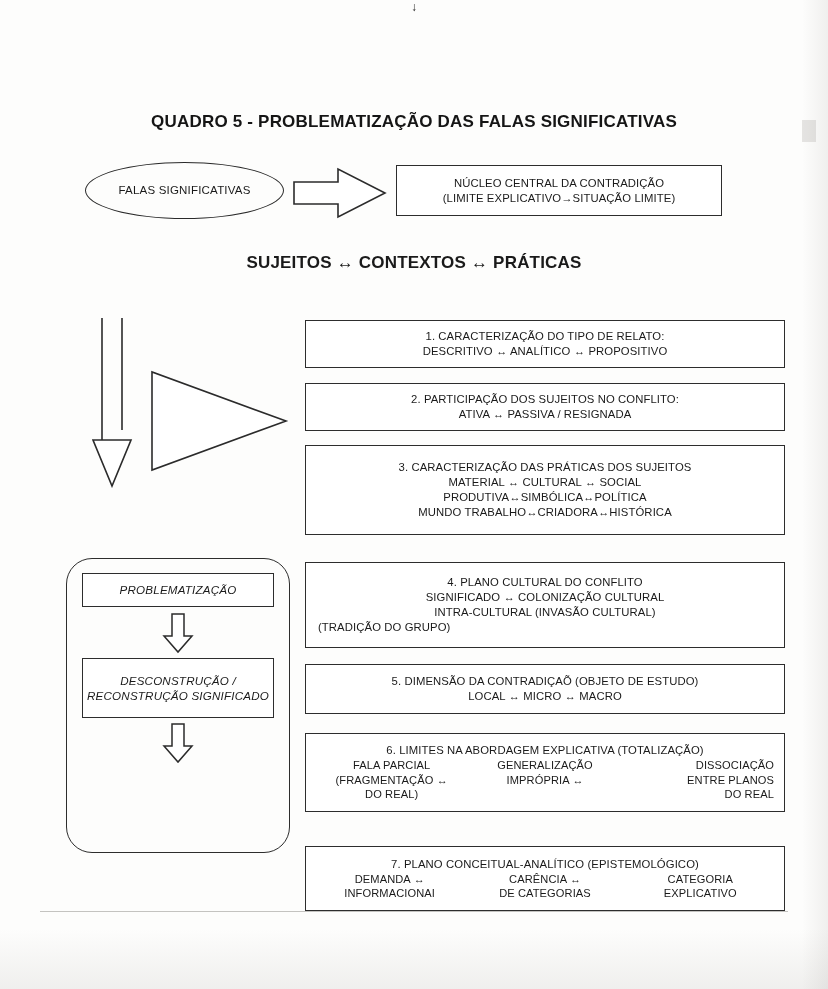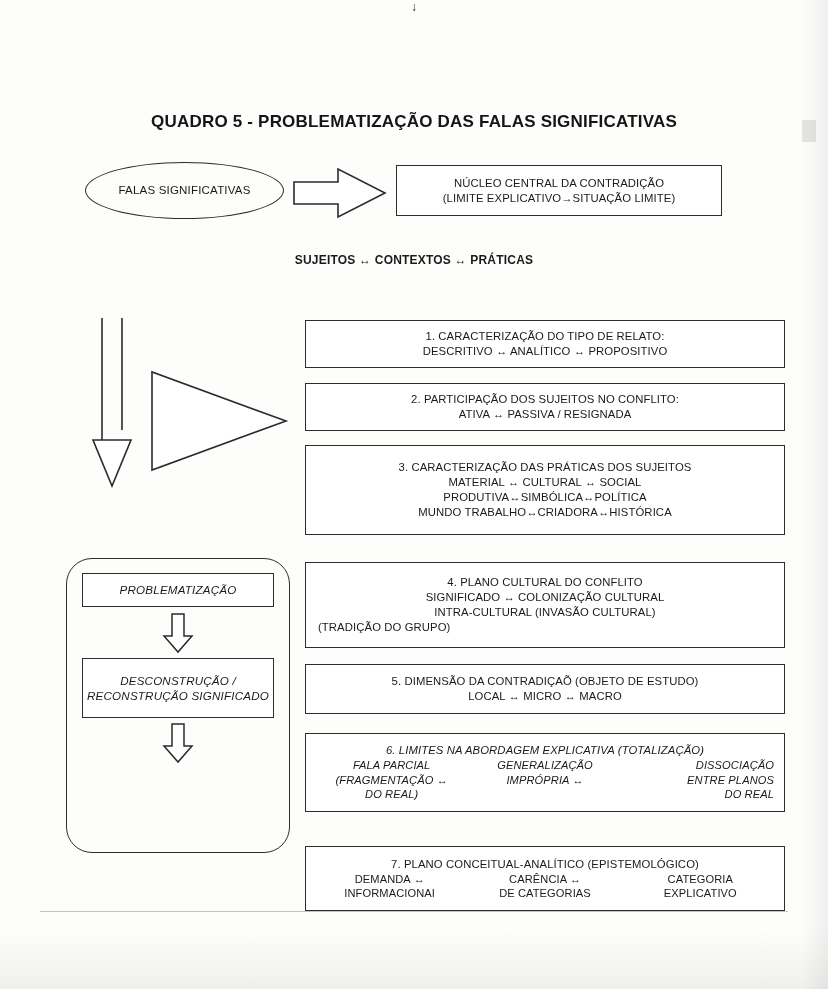--- a/index.html
+++ b/index.html
@@ -104,21 +104,21 @@
   #box-nucleo {
     left: 396px; top: 165px;
     width: 326px; height: 51px;
   }
 
   
   .axis-row {
     position: absolute;
     width: 828px;
     text-align: center;
-    font-size: 12px;
+    font-size: 17px;
     font-weight: bold;
     letter-spacing: 0.2px;
   }
   #axis-sujeitos {
     left: 0; top: 253px;
   }
   #axis-down-arrow {
     left: 0; top: 270px;
     width: 828px;
     text-align: center;
@@ -144,21 +144,21 @@
     left: 148px; top: 368px;
     width: 142px; height: 106px;
   }
 
   
   #box-1 { left: 305px; top: 320px; width: 480px; height: 48px; }
   #box-2 { left: 305px; top: 383px; width: 480px; height: 48px; }
   #box-3 { left: 305px; top: 445px; width: 480px; height: 90px; }
   #box-4 { left: 305px; top: 562px; width: 480px; height: 86px; }
   #box-5 { left: 305px; top: 664px; width: 480px; height: 50px; }
-  #box-6 { left: 305px; top: 733px; width: 480px; height: 79px; font-style: italic; }
+  #box-6 { left: 305px; top: 733px; width: 480px; height: 79px; }
   #box-7 { left: 305px; top: 833px; width: 480px; height: 65px; margin-top: 13px; }
 
   #box-4 { align-items: flex-start; }
   #box-4 .ln { width: 100%; text-align: center; }
   #box-4 .ln.left { text-align: left; padding-left: 6px; }
 
   #box-6 .grid6 {
     display: grid;
     grid-template-columns: 1fr 1fr 1fr;
     width: 100%;

